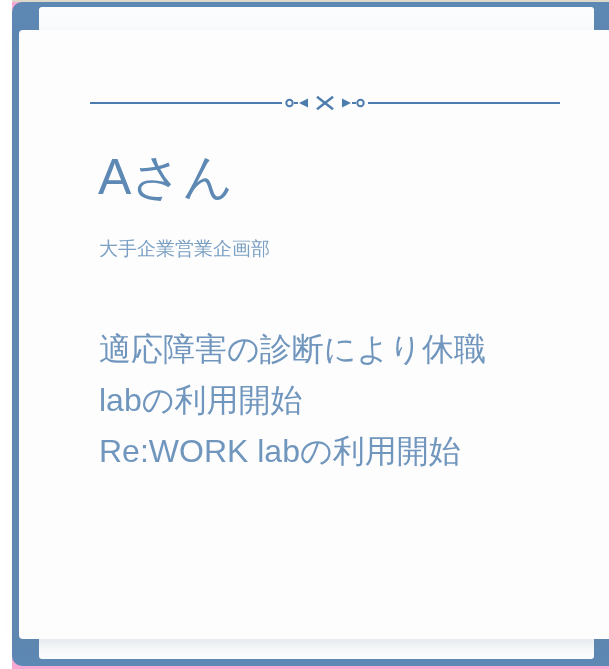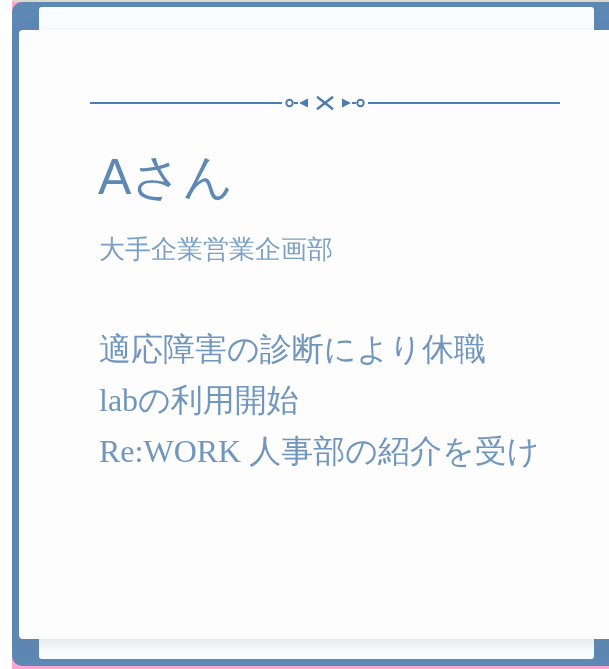--- a/index.html
+++ b/index.html
@@ -36,28 +36,27 @@
     position:absolute;left:70px;top:65px;width:472px;height:16px;
   }
   .divider svg{display:block;}
   .title{
     position:absolute;left:79px;top:116px;
     font-size:50px;line-height:62px;font-weight:400;
     color:#5e89b4;white-space:nowrap;
   }
   .subtitle{
     position:absolute;left:80px;top:204px;
-    font-size:26px;line-height:30px;font-weight:400;
+    font-size:19px;line-height:30px;font-weight:400;
     color:#7ba0c3;white-space:nowrap;
   }
   .history{
     position:absolute;left:80px;top:294px;
     font-size:32px;line-height:51px;font-weight:400;
     color:#7096bd;
-    font-family:Liberation Serif, serif;
   }
   .history div{white-space:nowrap;}
 </style>
 </head>
 <body>
 
 <div class="page">
   <div class="top-edge"></div>
   <div class="frame"></div>
   <div class="panel-vertical"></div>
@@ -82,17 +81,17 @@
       </svg>
     </div>
 
     <div class="title">Aさん</div>
 
     <div class="subtitle">大手企業営業企画部</div>
 
     <div class="history">
       <div>適応障害の診断により休職</div>
       <div>labの利用開始</div>
-      <div>Re:WORK 人事部の紹介を受け</div>
+      <div>Re:WORK labの利用開始</div>
     </div>
 
   </div>
 </div>
 
 </body></html>

